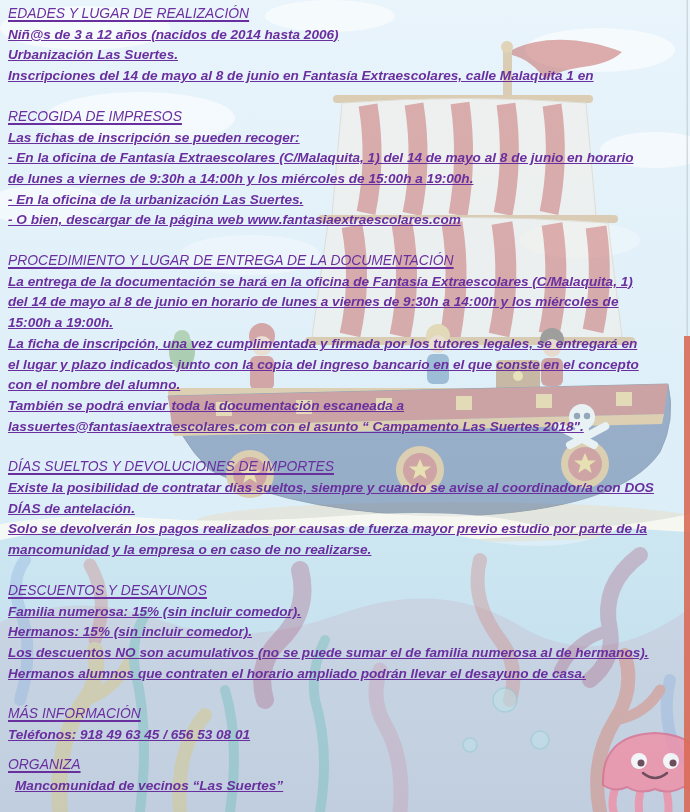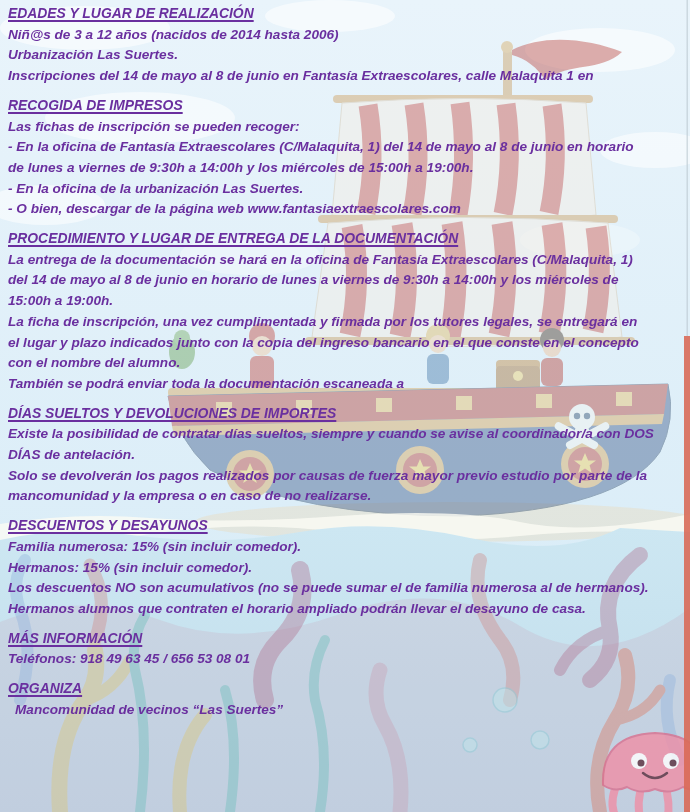--- a/index.html
+++ b/index.html
@@ -7,29 +7,29 @@
     width:690px;height:812px;overflow:hidden;position:relative;
     background:#ddeef8;
     font-family:"Liberation Sans",sans-serif;
   }
   #bg{position:absolute;left:0;top:0;width:690px;height:812px;z-index:0;}
   .content{
     position:absolute;left:0;top:0;width:690px;height:812px;z-index:2;
     box-sizing:border-box;padding:3px 4px 0 8px;
     font-style:italic;font-weight:bold;font-size:13.6px;line-height:20.7px;
   }
-  .section + .section{margin-top:8px;}
+  .section + .section{margin-top:19px;}
   .section:last-of-type{margin-top:8px;}
   .section:last-of-type .line{padding-left:7px;}
   .heading{
-    margin:0;font-size:13.9px;font-weight:bold;font-style:italic;
+    margin:0;font-size:13.9px;font-weight:normal;font-style:italic;
     text-decoration:underline;text-decoration-thickness:1.5px;text-underline-offset:2px;
     display:inline-block;line-height:20.7px;
   }
-  .line{white-space:nowrap;}
+  .line{white-space:nowrap;text-decoration:underline;}
 </style>
 </head>
 <body>
 
 <svg id="bg" viewBox="0 0 690 812" xmlns="http://www.w3.org/2000/svg" aria-hidden="true">
   <defs>
     <linearGradient id="skyGrad" x1="0" y1="0" x2="0" y2="1">
       <stop offset="0" stop-color="#e9f4fb"></stop>
         <stop offset="1" stop-color="#d4eaf6"></stop>
     </linearGradient>
@@ -210,20 +210,21 @@
   <section class="section">
     <h2 class="heading">PROCEDIMIENTO Y LUGAR DE ENTREGA DE LA DOCUMENTACIÓN</h2>
     <div class="body">
         <div class="line">La entrega de la documentación se hará en la oficina de Fantasía Extraescolares (C/Malaquita, 1)</div>
         <div class="line">del 14 de mayo al 8 de junio en horario de lunes a viernes de 9:30h a 14:00h y los miércoles de</div>
         <div class="line">15:00h a 19:00h.</div>
         <div class="line">La ficha de inscripción, una vez cumplimentada y firmada por los tutores legales, se entregará en</div>
         <div class="line">el lugar y plazo indicados junto con la copia del ingreso bancario en el que conste en el concepto</div>
         <div class="line">con el nombre del alumno.</div>
         <div class="line">También se podrá enviar toda la documentación escaneada a</div>
+        <div class="line">lassuertes@fantasiaextraescolares.com con el asunto “ Campamento Las Suertes 2018".</div>
       </div>
   </section>
 
   <section class="section">
     <h2 class="heading">DÍAS SUELTOS Y DEVOLUCIONES DE IMPORTES</h2>
     <div class="body">
         <div class="line">Existe la posibilidad de contratar días sueltos, siempre y cuando se avise al coordinador/a con DOS</div>
         <div class="line">DÍAS de antelación.</div>
         <div class="line">Solo se devolverán los pagos realizados por causas de fuerza mayor previo estudio por parte de la</div>
         <div class="line">mancomunidad y la empresa o en caso de no realizarse.</div>

